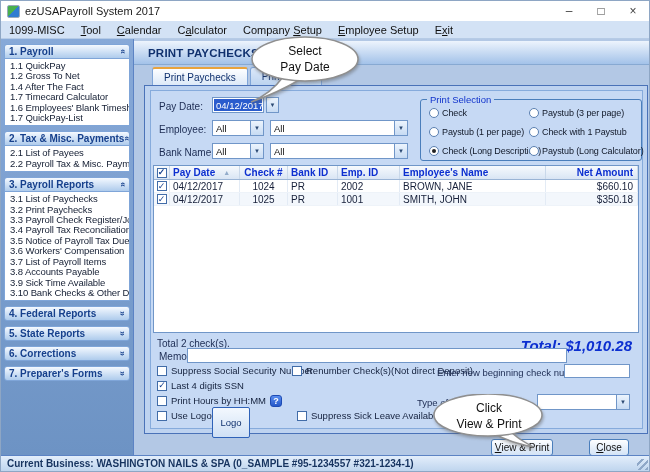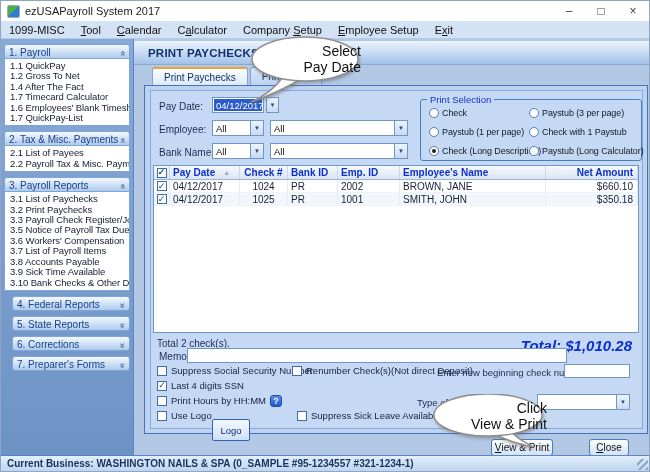--- a/index.html
+++ b/index.html
@@ -15,22 +15,22 @@
     background:linear-gradient(135deg,#49b04e 0 48%,#2f7cd0 48% 100%);border:1px solid #9ab;}
   .title-text{font-size:11px;color:#1a1a1a;}
   .win-controls{margin-left:auto;display:flex;height:20px;}
   .win-btn{width:32px;height:20px;display:flex;align-items:center;justify-content:center;font-size:12px;color:#444;}
   
   .menubar{position:absolute;left:0;top:20px;right:0;height:18px;background:#d3e2f5;border-bottom:1px solid #b6cbe6;display:flex;align-items:center;font-size:11px;color:#101010;}
   .menu-item{padding:0 8px;white-space:nowrap;}
   
   .sidebar{position:absolute;left:0;top:38px;bottom:16px;width:133px;background:linear-gradient(180deg,#87a9d8,#6d93c4);border-right:1px solid #5c83c4;padding-top:5px;overflow:hidden;}
   .side-section{margin:0 3px 5px 3px;}
-  .side-header{height:15px;background:linear-gradient(#f4f9ff,#aecbec);border:1px solid #7fa5d8;border-radius:3px 3px 0 0;display:flex;align-items:flex-end;padding:0 4px;font-size:10px;font-weight:normal;color:#16408c;white-space:nowrap;}
-  .side-header.collapsed{border-radius:3px;margin-left:8px;}
+  .side-header{height:15px;background:linear-gradient(#f4f9ff,#aecbec);border:1px solid #7fa5d8;border-radius:3px 3px 0 0;display:flex;align-items:center;padding:0 4px;font-size:10px;font-weight:bold;color:#16408c;white-space:nowrap;}
+  .side-header.collapsed{border-radius:3px;}
   .chev{margin-left:auto;font-size:9px;color:#16408c;display:inline-block;line-height:9px;}
   .chev.up{transform:rotate(90deg);}
   .chev.down{transform:rotate(-90deg);}
   .side-items{background:#fff;border:1px solid #7fa5d8;border-top:none;padding:2px 0 2px 5px;}
   .side-item{font-size:9.5px;line-height:10.4px;color:#141e33;white-space:nowrap;overflow:hidden;letter-spacing:-0.1px;}
   
   .main{position:absolute;left:133px;top:38px;right:0;bottom:16px;background:#b3c8e5;}
   .main-header{position:absolute;left:0;right:0;top:2px;height:24px;background:linear-gradient(#edf4fd,#a3c2e9);border-bottom:1px solid #87a9d2;display:flex;align-items:center;padding-left:14px;}
   .main-header span{font-size:11.5px;font-weight:bold;color:#10316e;letter-spacing:.2px;}
   .tabs{position:absolute;left:18px;top:28px;height:18px;display:flex;}
@@ -76,21 +76,21 @@
   .btn{position:absolute;background:linear-gradient(#fdfeff,#d3e3f6);border:1px solid #4a7ebb;border-radius:3px;font-size:10px;color:#101010;display:flex;align-items:center;justify-content:center;white-space:nowrap;}
   .btn-logo{position:absolute;background:linear-gradient(#f3f8fe,#cfe0f5);border:1px solid #2f62b8;border-radius:2px;font-size:9.5px;color:#10316e;display:flex;align-items:center;justify-content:center;}
   
   .statusbar{position:absolute;left:0;right:0;bottom:0;height:16px;background:linear-gradient(#e3eefb,#bfd5ee);border-top:1px solid #5c83c4;display:flex;align-items:center;padding-left:6px;}
   .statusbar span{font-size:10px;font-weight:bold;color:#16335f;white-space:nowrap;}
   .grip{position:absolute;right:1px;bottom:1px;width:11px;height:11px;
     background:repeating-linear-gradient(135deg,transparent 0 3px,#8fa8c8 3px 5px);}
   
   .bubble{position:absolute;z-index:50;}
   .bubble svg{filter:drop-shadow(1.5px 2px 1.5px rgba(90,90,90,.45));}
-  .bubble-text{position:absolute;left:0;right:0;text-align:right;font-size:14px;color:#111;line-height:16px;}
+  .bubble-text{position:absolute;left:0;right:0;text-align:center;font-size:12px;color:#111;line-height:16px;}
 </style>
 </head>
 <body>
 
 <div class="window">
 
   <div class="titlebar">
     <div class="app-icon"></div>
     <span class="title-text">ezUSAPayroll System 2017</span>
     <div class="win-controls">
@@ -137,20 +137,21 @@
       </div>
       <div class="side-section">
         <div class="side-header">
           <span class="side-title">3. Payroll Reports</span>
           <span class="chev up">«</span>
         </div>
         <div class="side-items">
           <div class="side-item">3.1 List of Paychecks</div>
           <div class="side-item">3.2 Print Paychecks</div>
           <div class="side-item">3.3 Payroll Check Register/Journal</div>
+          <div class="side-item">3.4 Payroll Tax Reconciliation</div>
           <div class="side-item">3.5 Notice of Payroll Tax Due</div>
           <div class="side-item">3.6 Workers' Compensation</div>
           <div class="side-item">3.7 List of Payroll Items</div>
           <div class="side-item">3.8 Accounts Payable</div>
           <div class="side-item">3.9 Sick Time Available</div>
           <div class="side-item">3.10 Bank Checks &amp; Other Debts</div>
         </div>
       </div>
       <div class="side-section">
         <div class="side-header collapsed">
@@ -338,21 +339,21 @@
         <span class="flabel" style="left:266px;top:306px;font-size:9.5px">Type of C</span>
         <div class="combo" style="left:386px;top:303px;width:93px">
           <span class="val"></span>
           <span class="arrow">▼</span>
         </div>
 
         <div class="opt" style="left:6px;top:318px">
           <span class="cbx"></span>
           <span>Use Logo</span>
         </div>
-        <div class="btn-logo" style="left:61px;top:328px;width:38px;height:22px">Logo</div>
+        <div class="btn-logo" style="left:61px;top:316px;width:38px;height:31px">Logo</div>
         <div class="opt" style="left:146px;top:318px">
           <span class="cbx"></span>
           <span>Suppress Sick Leave Available</span>
         </div>
 
       </div>
     </div>
 
     <div class="btn" style="left:357px;top:400px;width:62px;height:17px"><u>V</u>iew &amp; Print</div>
     <div class="btn" style="left:455px;top:400px;width:40px;height:17px"><u>C</u>lose</div>

